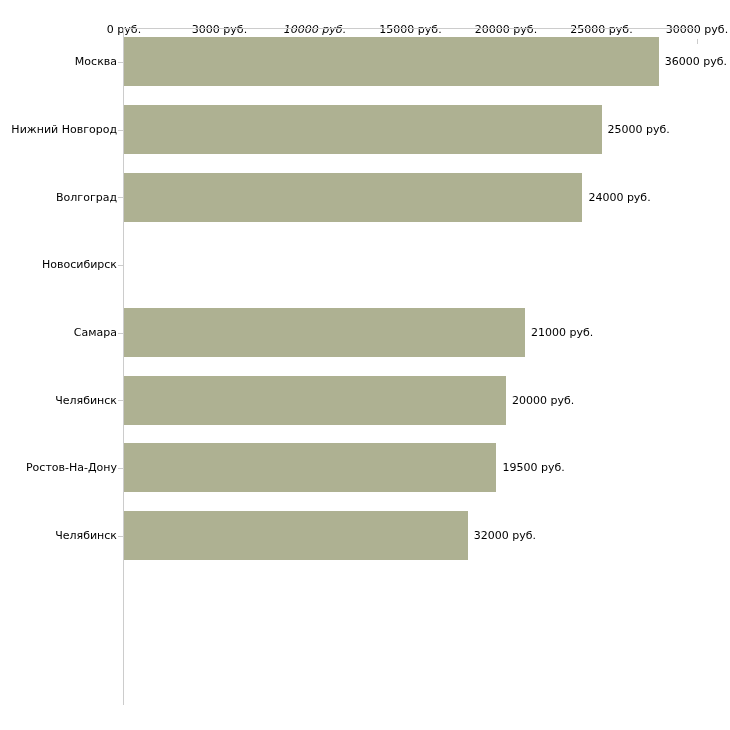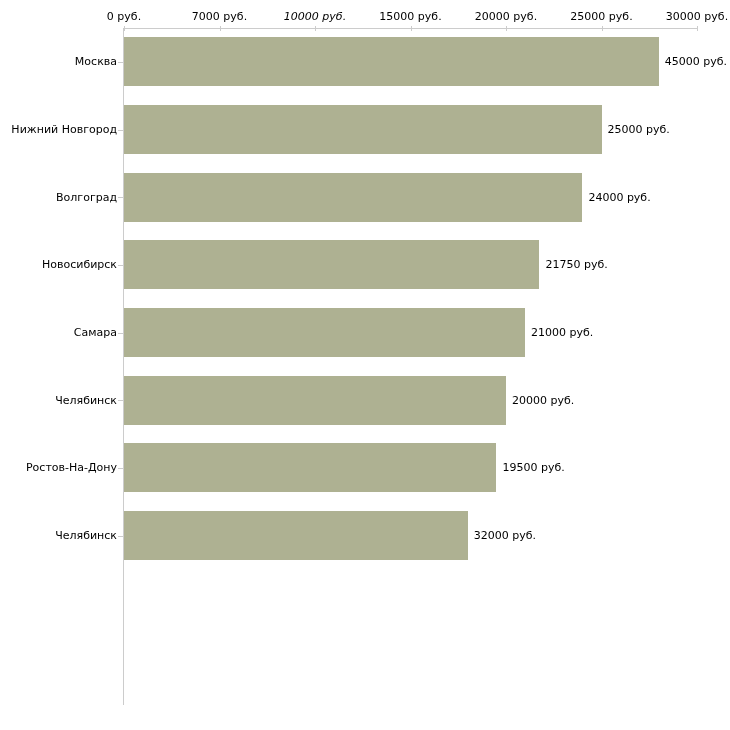--- a/index.html
+++ b/index.html
@@ -30,21 +30,21 @@
     position: absolute;
     left: 123px;
     top: 28px;
     width: 1px;
     height: 677px;
     background: #cccccc;
   }
   .tick-labels {
     position: absolute;
     left: 0;
-    top: 2px;
+    top: 15px;
     width: 730px;
     height: 28px;
   }
   .tick-label {
     position: absolute;
     top: 8px;
     font-size: 11px;
     color: #000000;
     white-space: nowrap;
     transform: translateX(-50%);
@@ -106,21 +106,21 @@
   }
 </style>
 </head>
 <body>
 
 <div id="chart-root">
 
   <div class="tick-labels">
       <div class="tick-label" style="left: 124px;">0 руб.</div>
       <div class="tick-mark" style="left: 124px; background: rgb(204, 204, 204);"></div>
-      <div class="tick-label" style="left: 219.5px;">7000 руб.</div>
+      <div class="tick-label" style="left: 219.5px;">3000 руб.</div>
       <div class="tick-mark" style="left: 219.5px; background: rgb(204, 204, 204);"></div>
       <div class="tick-label" style="left: 315px; font-style: italic;">10000 руб.</div>
       <div class="tick-mark" style="left: 315px; background: rgb(204, 204, 204);"></div>
       <div class="tick-label" style="left: 410.5px;">15000 руб.</div>
       <div class="tick-mark" style="left: 410.5px; background: rgb(204, 204, 204);"></div>
       <div class="tick-label" style="left: 506px;">20000 руб.</div>
       <div class="tick-mark" style="left: 506px; background: rgb(204, 204, 204);"></div>
       <div class="tick-label" style="left: 601.5px;">25000 руб.</div>
       <div class="tick-mark" style="left: 601.5px; background: rgb(204, 204, 204);"></div>
       <div class="tick-label" style="left: 697px;">30000 руб.</div>
@@ -129,21 +129,21 @@
 
   <div class="axis-top"></div>
   <div class="axis-left"></div>
 
   <div class="rows">
       <div class="row">
         <div class="cat-label">Москва</div>
         <div class="cat-tick" style="background: rgb(204, 204, 204);"></div>
         <div class="bar-wrap">
           <div class="bar" style="width: 534.8px; background: rgb(174, 177, 146);"></div>
-          <div class="bar-value">45000 руб.</div>
+          <div class="bar-value">36000 руб.</div>
         </div>
       </div>
       <div class="row">
         <div class="cat-label">Нижний Новгород</div>
         <div class="cat-tick" style="background: rgb(204, 204, 204);"></div>
         <div class="bar-wrap">
           <div class="bar" style="width: 477.5px; background: rgb(174, 177, 146);"></div>
           <div class="bar-value">25000 руб.</div>
         </div>
       </div>
@@ -151,24 +151,20 @@
         <div class="cat-label">Волгоград</div>
         <div class="cat-tick" style="background: rgb(204, 204, 204);"></div>
         <div class="bar-wrap">
           <div class="bar" style="width: 458.4px; background: rgb(174, 177, 146);"></div>
           <div class="bar-value">24000 руб.</div>
         </div>
       </div>
       <div class="row">
         <div class="cat-label">Новосибирск</div>
         <div class="cat-tick" style="background: rgb(204, 204, 204);"></div>
-        <div class="bar-wrap">
-          <div class="bar" style="width: 415.425px; background: rgb(174, 177, 146);"></div>
-          <div class="bar-value">21750 руб.</div>
-        </div>
       </div>
       <div class="row">
         <div class="cat-label">Самара</div>
         <div class="cat-tick" style="background: rgb(204, 204, 204);"></div>
         <div class="bar-wrap">
           <div class="bar" style="width: 401.1px; background: rgb(174, 177, 146);"></div>
           <div class="bar-value">21000 руб.</div>
         </div>
       </div>
       <div class="row">

